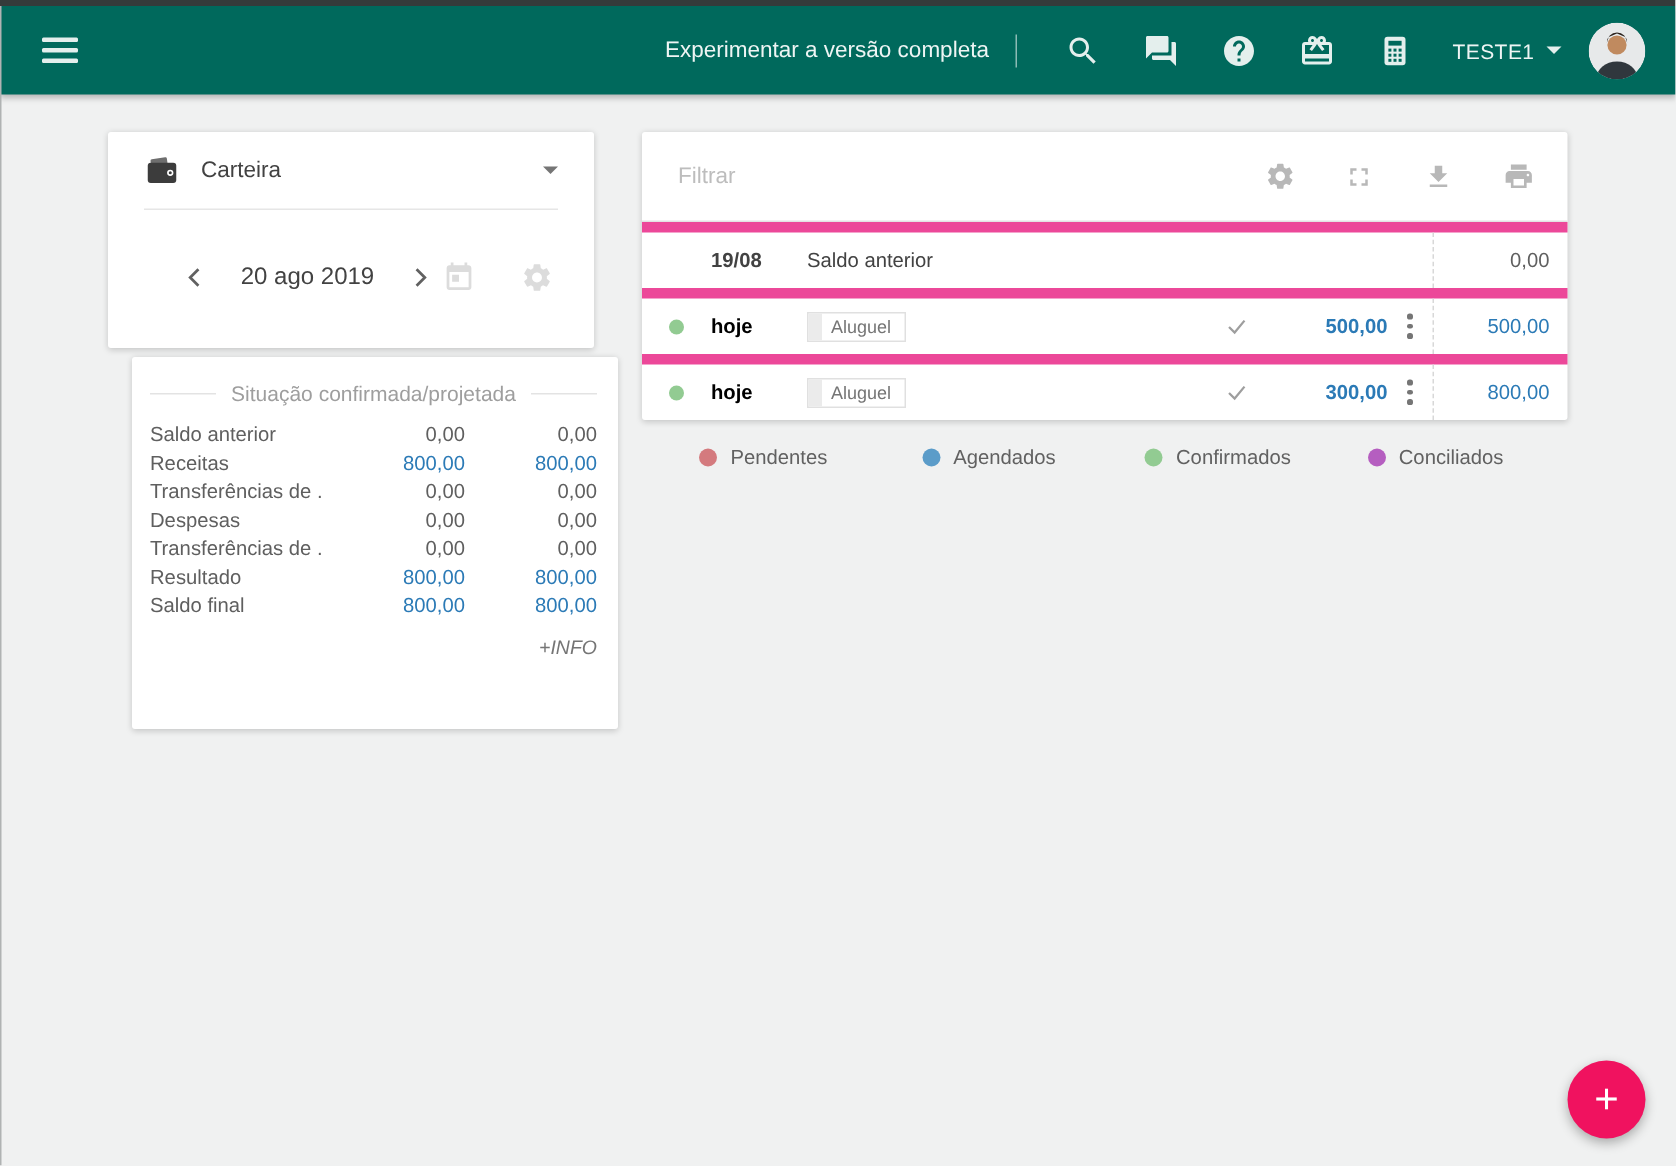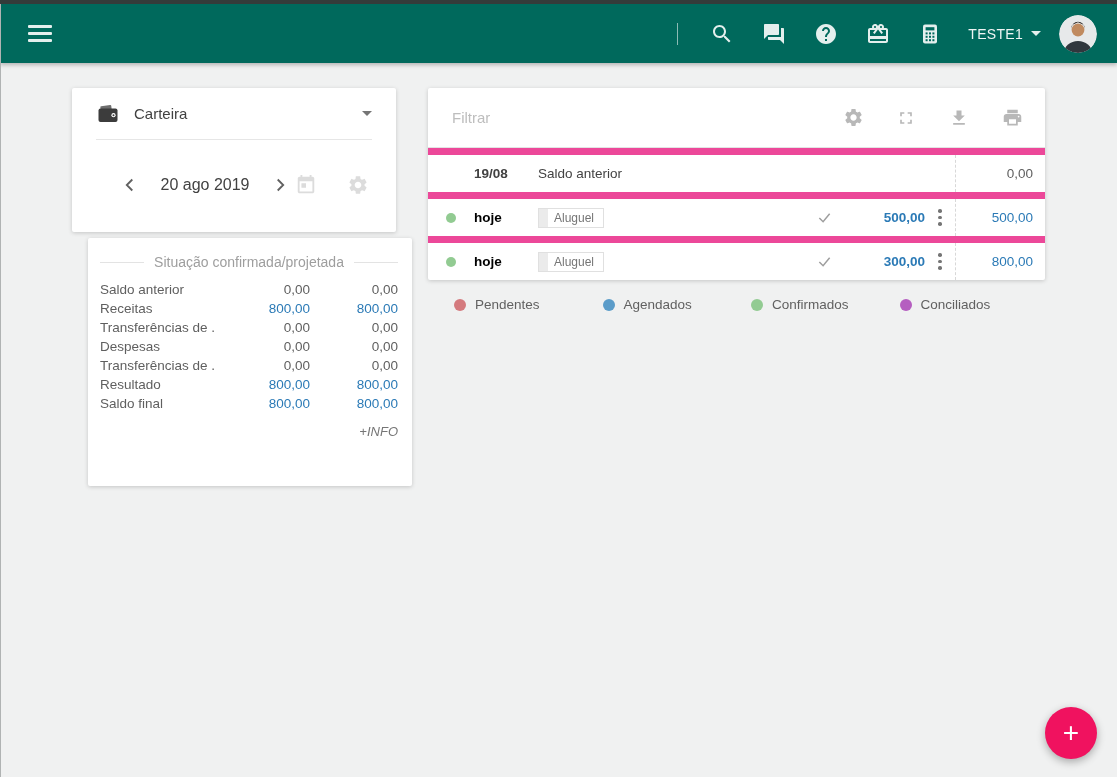--- a/index.html
+++ b/index.html
@@ -82,21 +82,21 @@
   .tag-chip span { padding-left:6px; }
   .col-check { width:30px; justify-content:center; }
   .col-amount { width:86px; justify-content:flex-end; font-weight:bold; color:#2b7ab6; }
   .col-kebab { width:30px; justify-content:center; cursor:pointer; }
   .kebab { display:flex; flex-direction:column; gap:3px; }
   .kebab i { width:3.5px; height:3.5px; border-radius:50%; background:#757575; }
   .col-balance { width:90px; border-left:1px dashed #d8d8d8; justify-content:flex-end; padding-right:12px; color:#2b7ab6; }
   .balance-gray { color:#5f5f5f; }
 
   
-  .legend { position:absolute; left:428px; top:297px; width:620px; display:flex; padding-left:26px; }
+  .legend { position:absolute; left:440px; top:297px; width:620px; display:flex; padding-left:26px; }
   .legend-item { width:155px; display:flex; align-items:center; }
   .legend-dot { width:12px; height:12px; border-radius:50%; margin-right:9px; flex:0 0 auto; }
   .legend-label { font-size:13.5px; color:#616161; }
 
   
   .fab {
     position:absolute; left:1045px; top:707px; width:52px; height:52px; border-radius:50%;
     background:#f0125f; color:#fff; border:none; cursor:pointer;
     font-size:28px; font-weight:300; line-height:48px; text-align:center;
     box-shadow:0 3px 8px rgba(0,0,0,.3);
@@ -110,20 +110,21 @@
 <div class="left-edge"></div>
 
 <header class="appbar" style="background: rgb(0, 105, 92);">
   <div class="hamburger">
       <span></span>
       <span></span>
       <span></span>
     </div>
 
   <div class="appbar-right">
+    <a class="promo">Experimentar a versão completa</a>
     <div class="vdiv"></div>
 
     <div class="icon-btn">
       <svg width="24" height="24" viewBox="0 0 24 24" fill="#e4efed">
           <path d="M15.5 14h-.79l-.28-.27C15.41 12.59 16 11.11 16 9.5 16 5.91 13.09 3 9.5 3S3 5.91 3 9.5 5.91 16 9.5 16c1.61 0 3.09-.59 4.23-1.57l.27.28v.79l5 5L20.49 19l-5-5zm-6 0C7.01 14 5 11.99 5 9.5S7.01 5 9.5 5 14 7.01 14 9.5 11.99 14 9.5 14z"></path>
         </svg>
     </div>
     <div class="icon-btn">
       <svg width="24" height="24" viewBox="0 0 24 24" fill="#e4efed">
           <path d="M21 6h-2v9H6v2c0 .55.45 1 1 1h11l4 4V7c0-.55-.45-1-1-1zm-4 6V3c0-.55-.45-1-1-1H3c-.55 0-1 .45-1 1v14l4-4h10c.55 0 1-.45 1-1z"></path>

